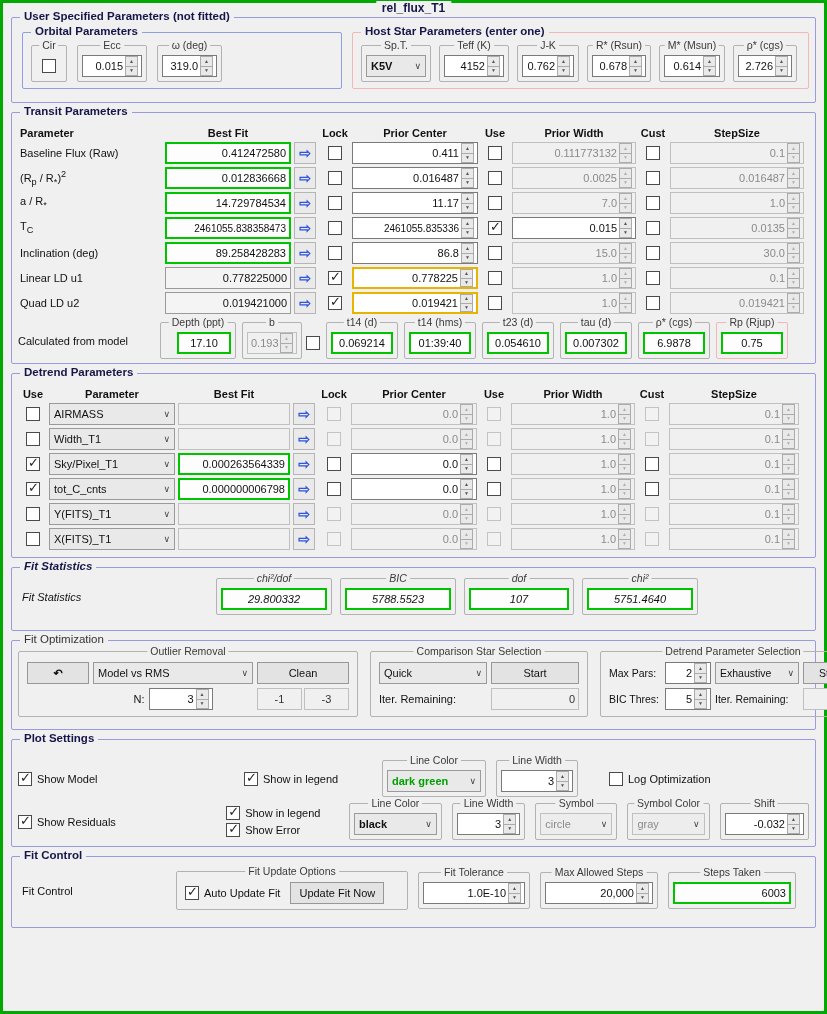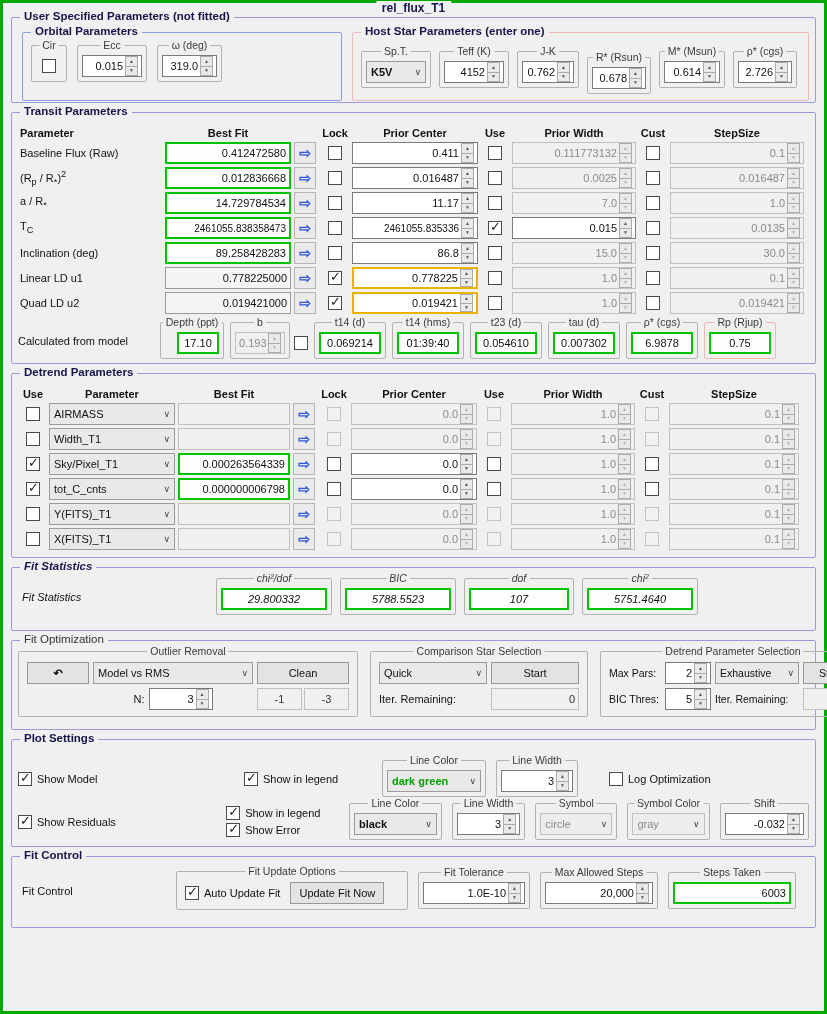--- a/index.html
+++ b/index.html
@@ -160,21 +160,21 @@
           <div class="mini" style="width:62px;">
             <span class="mtitle">J-K</span>
             <div class="field">
                 <span class="val">0.762</span>
               <span class="spinner">
                   <span class="up"></span>
                   <span class="dn"></span>
                 </span>
               </div>
           </div>
-          <div class="mini" style="width:64px;margin-top:12px;">
+          <div class="mini" style="width:64px;">
             <span class="mtitle">R* (Rsun)</span>
             <div class="field">
                 <span class="val">0.678</span>
               <span class="spinner">
                   <span class="up"></span>
                   <span class="dn"></span>
                 </span>
               </div>
           </div>
           <div class="mini" style="width:66px;">
@@ -492,21 +492,21 @@
           <span class="val">0.019421</span>
           <span class="spinner">
             <span class="up"></span>
             <span class="dn"></span>
           </span>
         </div>
     </div>
 
     <div class="calcrow">
       <span class="plabel" style="width:136px;">Calculated from model</span>
-      <div class="mini" style="width:64px;padding-left:16px;">
+      <div class="mini" style="width:76px;padding-left:16px;">
         <span class="mtitle">Depth (ppt)</span>
         <div class="field greenb center">
             <span class="val">17.10</span>
           </div>
       </div>
       <div class="mini" style="width:60px;">
         <span class="mtitle">b</span>
         <div class="field dis">
             <span class="val">0.193</span>
             <span class="spinner">

